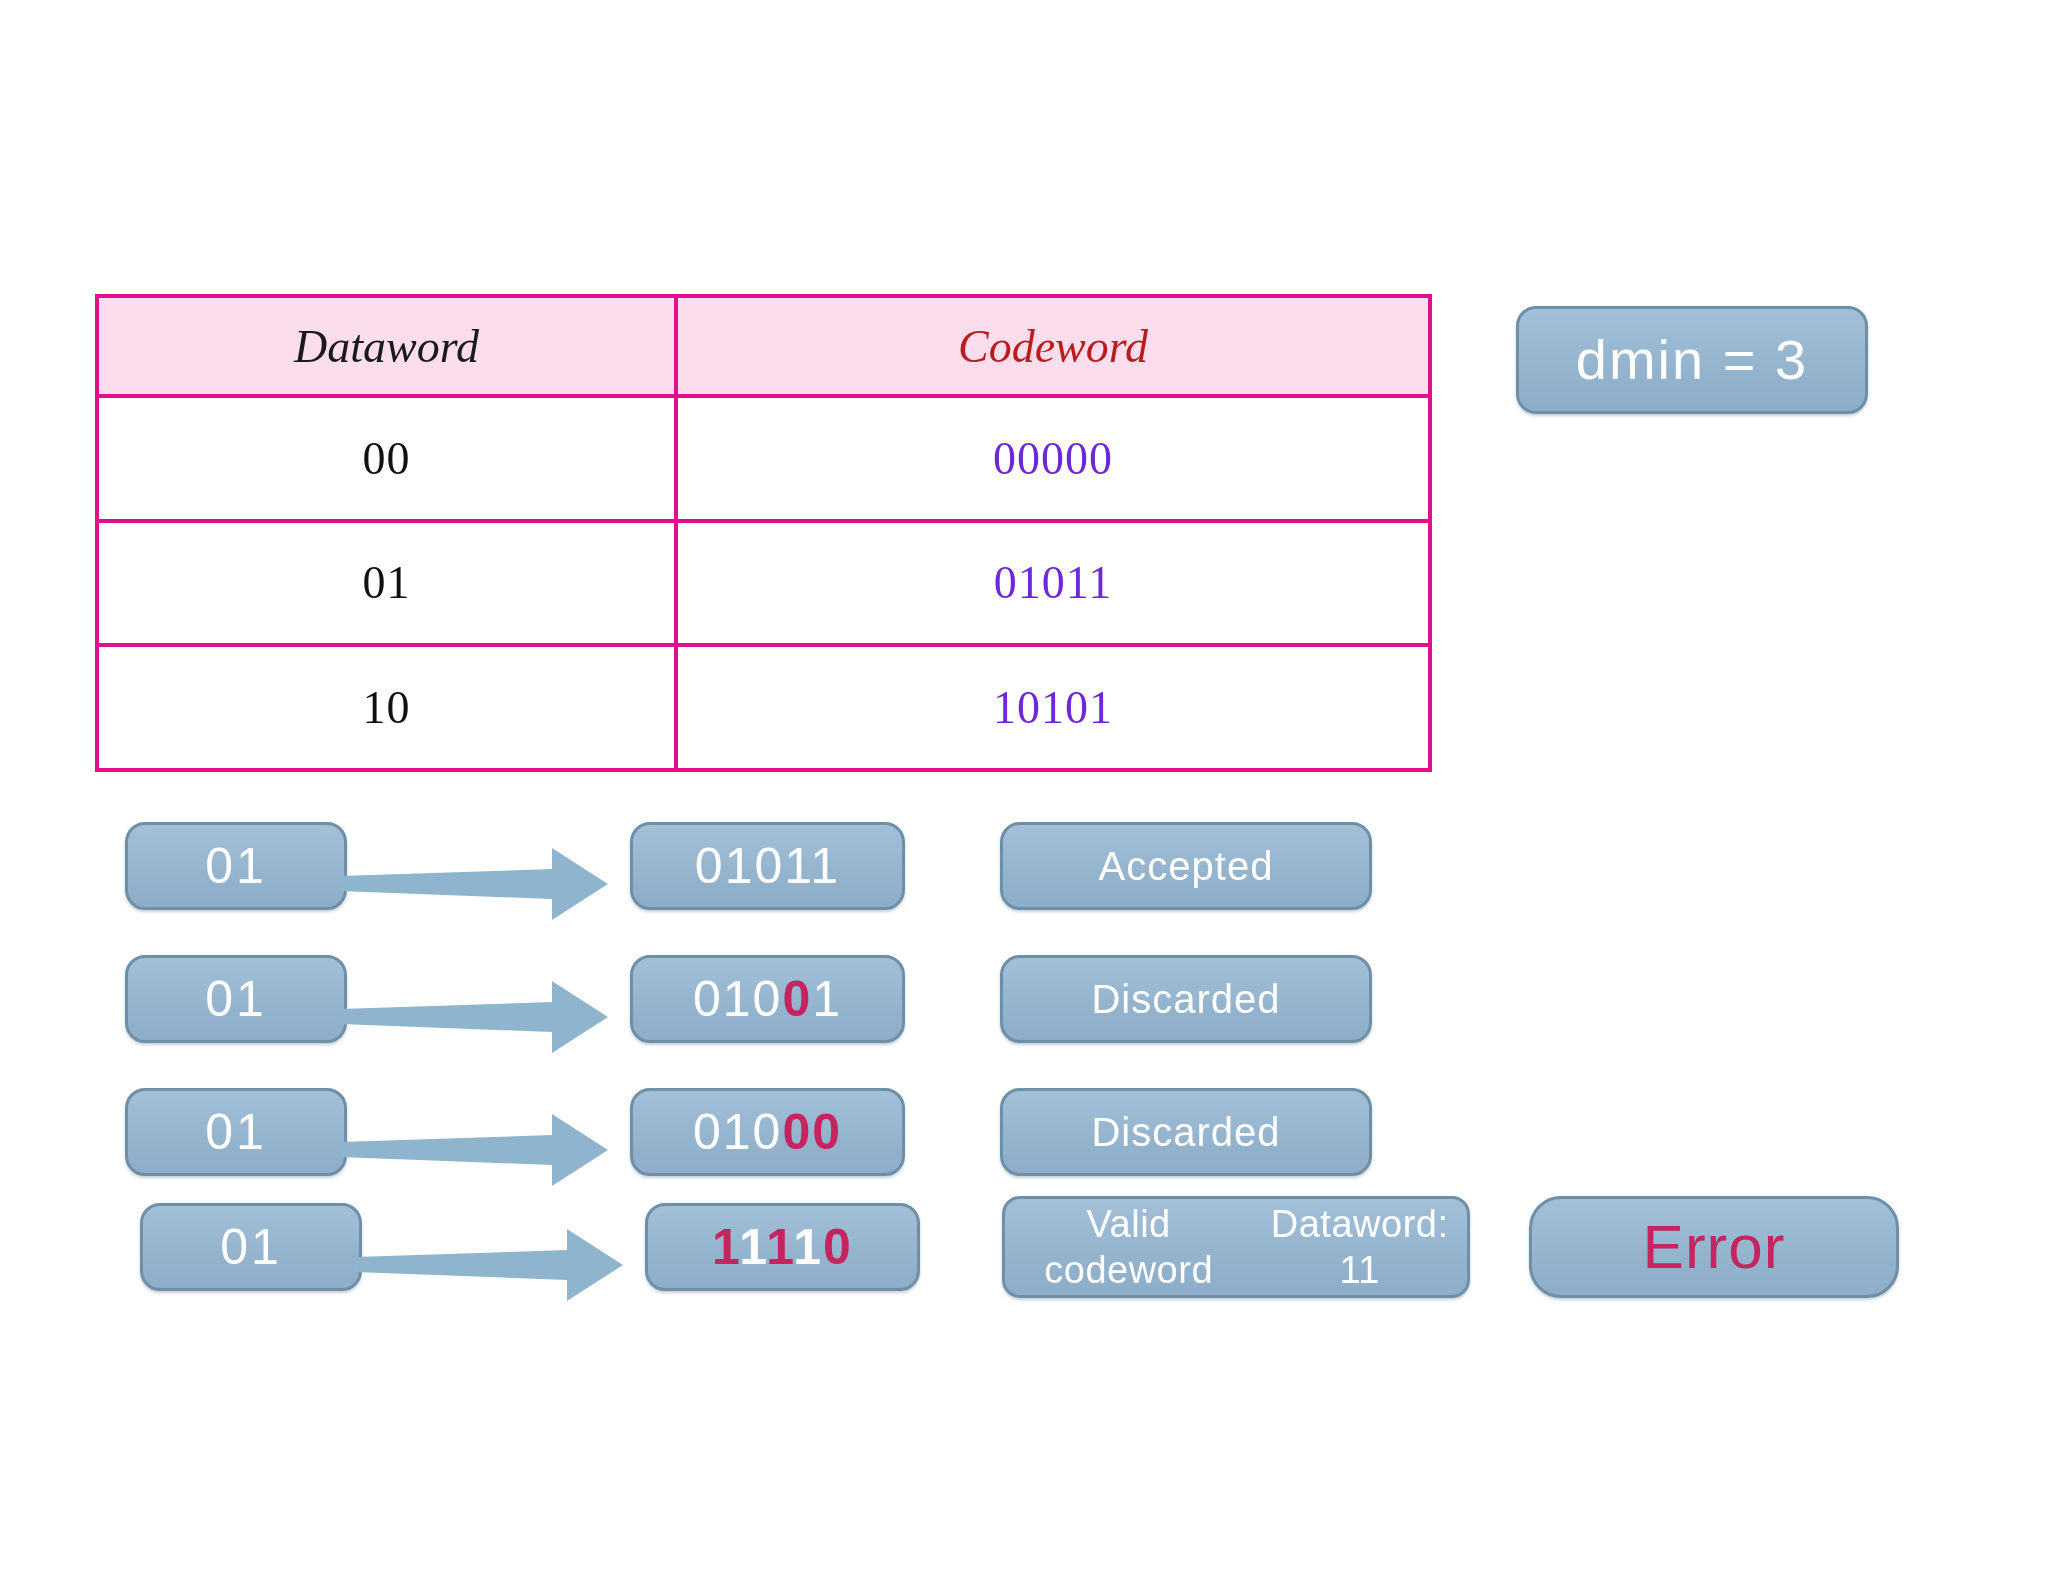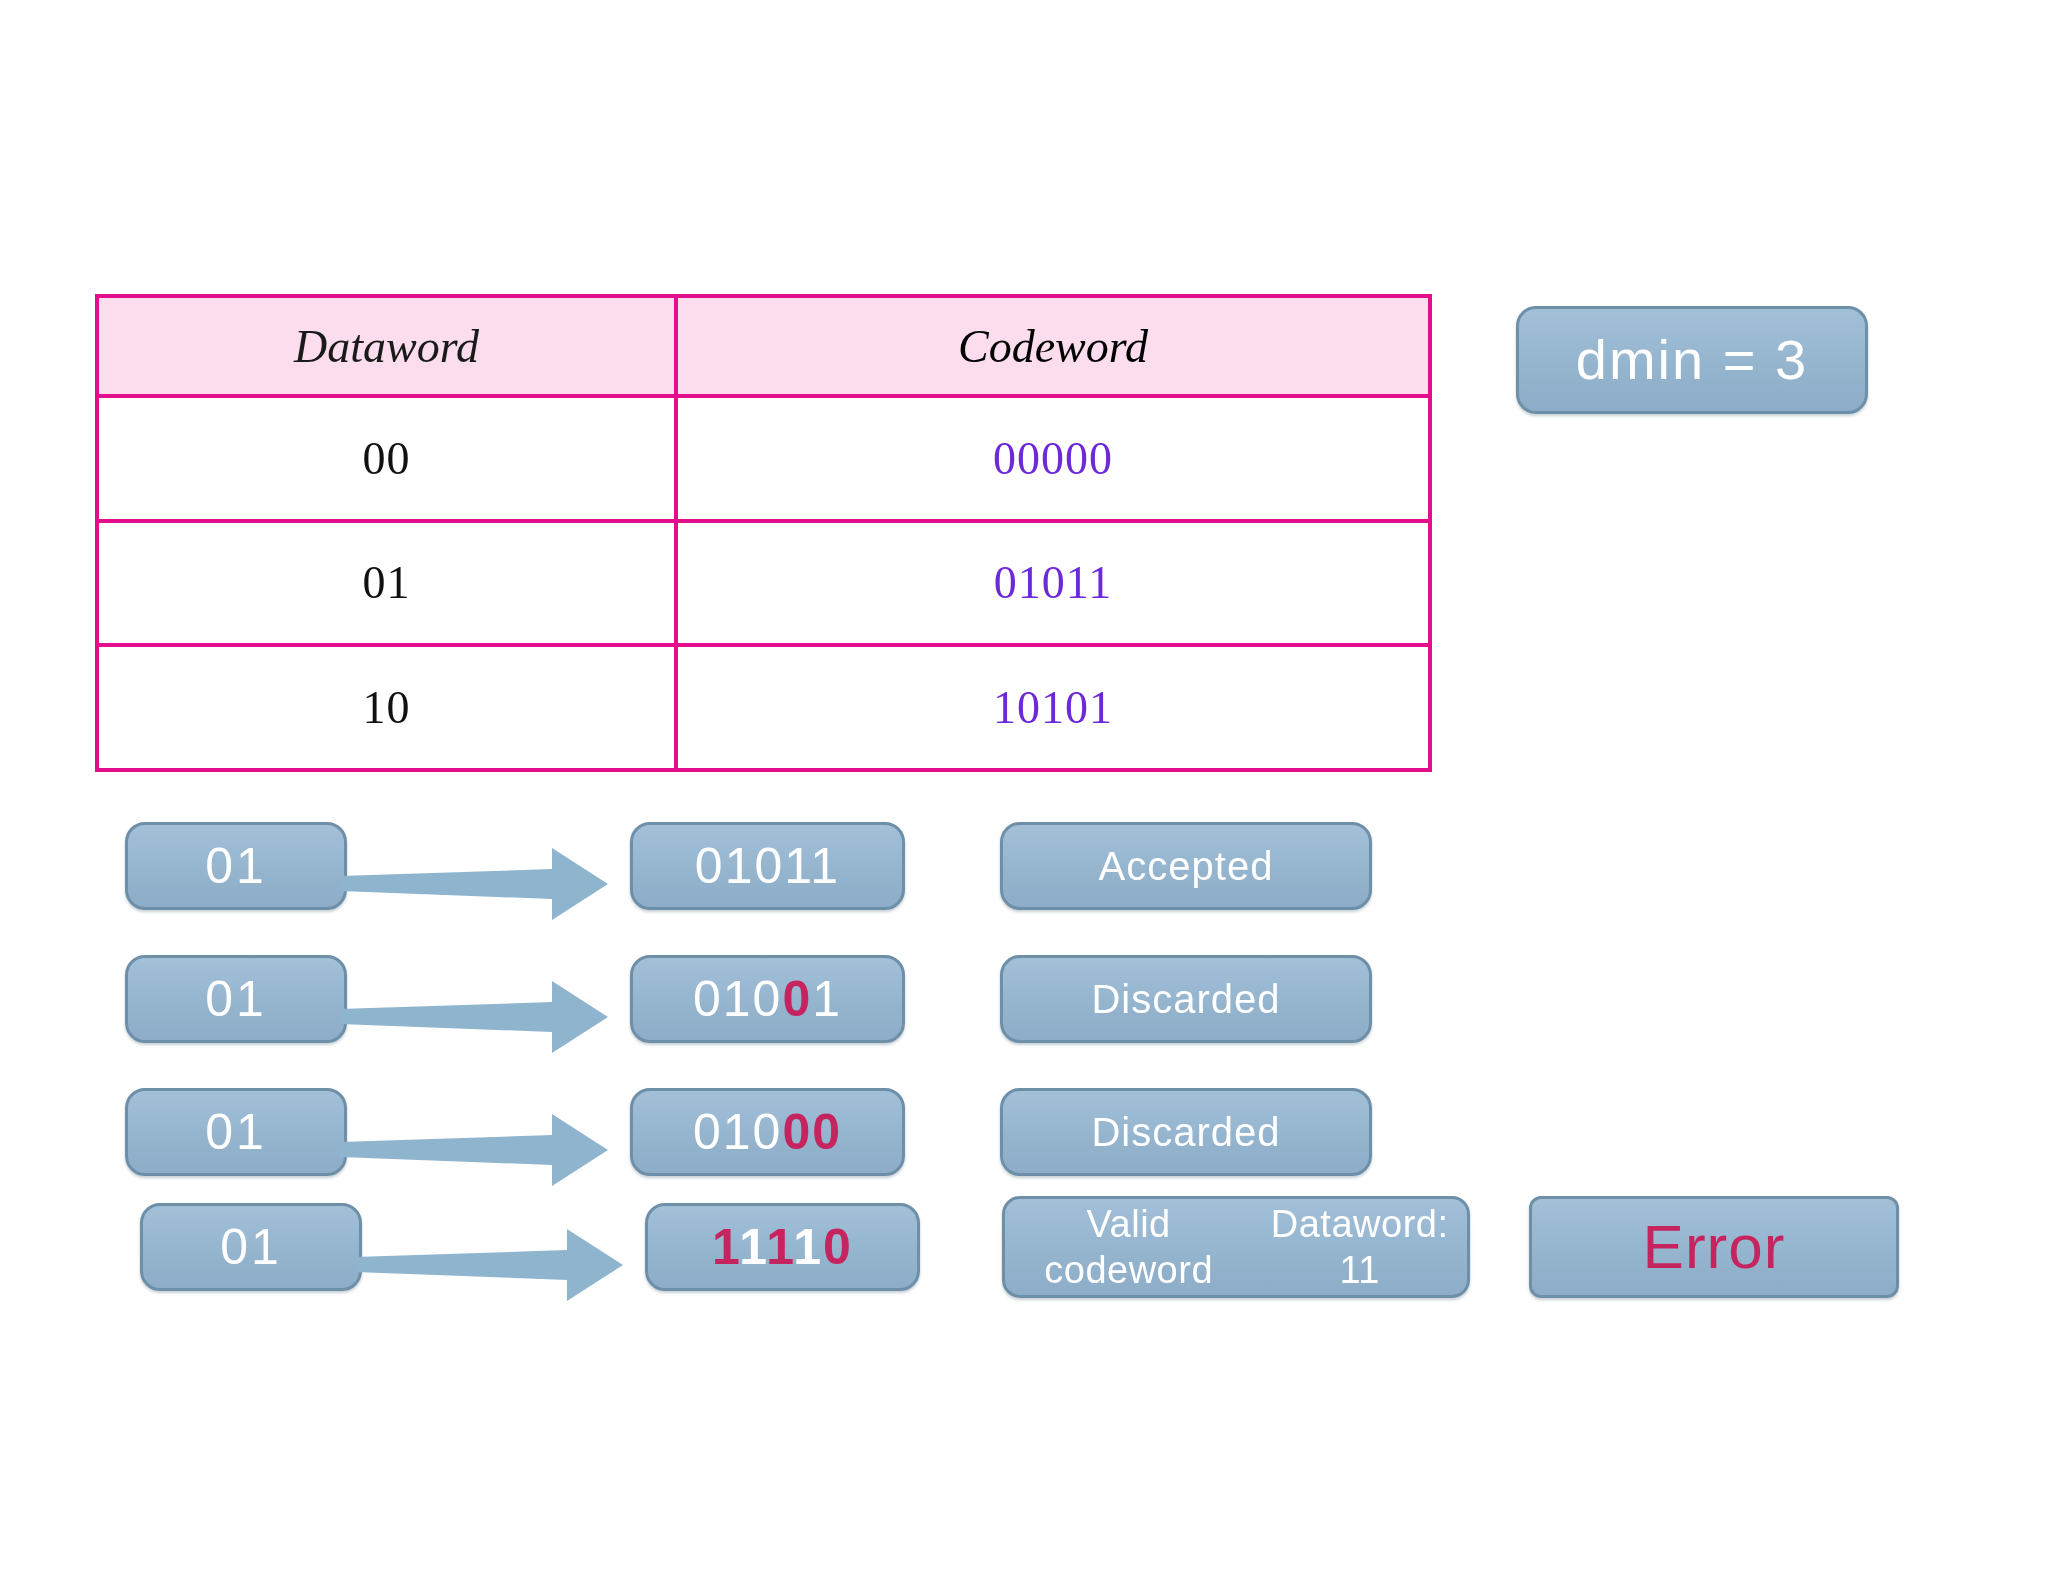--- a/index.html
+++ b/index.html
@@ -41,21 +41,21 @@
   }
   #codetable tbody td {
     background: #ffffff;
     height: 95px;
     font-size: 46px;
     letter-spacing: 1px;
   }
   .col-dw { width: 575px; }
   .col-cw { width: 750px; }
   .th-dataword { color: #1a1a1a; }
-  .th-codeword { color: #000000; }
+  .th-codeword { color: #b91c1c; }
   .cell-dataword { color: #111111; }
   .cell-codeword { color: #6d28d9; }
 
   
   .bbox {
     position: absolute;
     background: linear-gradient(180deg, #a2c0d8 0%, #95b4ce 55%, #8dadc8 100%);
     border: 3px solid #6e8fa8;
     border-radius: 18px;
     box-sizing: border-box;
@@ -121,21 +121,21 @@
     border-radius: 18px;
     font-size: 38px;
     letter-spacing: 0.5px;
     flex-direction: row;
     justify-content: center;
     line-height: 1.22;
   }
   #error-box {
     left: 1529px; top: 1196px;
     width: 370px; height: 102px;
-    border-radius: 12px;
+    border-radius: 32px;
     font-size: 62px;
     color: #c6245f;
     letter-spacing: 1px;
   }
 
   .hl { color: #c6245f; font-weight: bold; }
 
   
   .arrow-svg {
     position: absolute;

